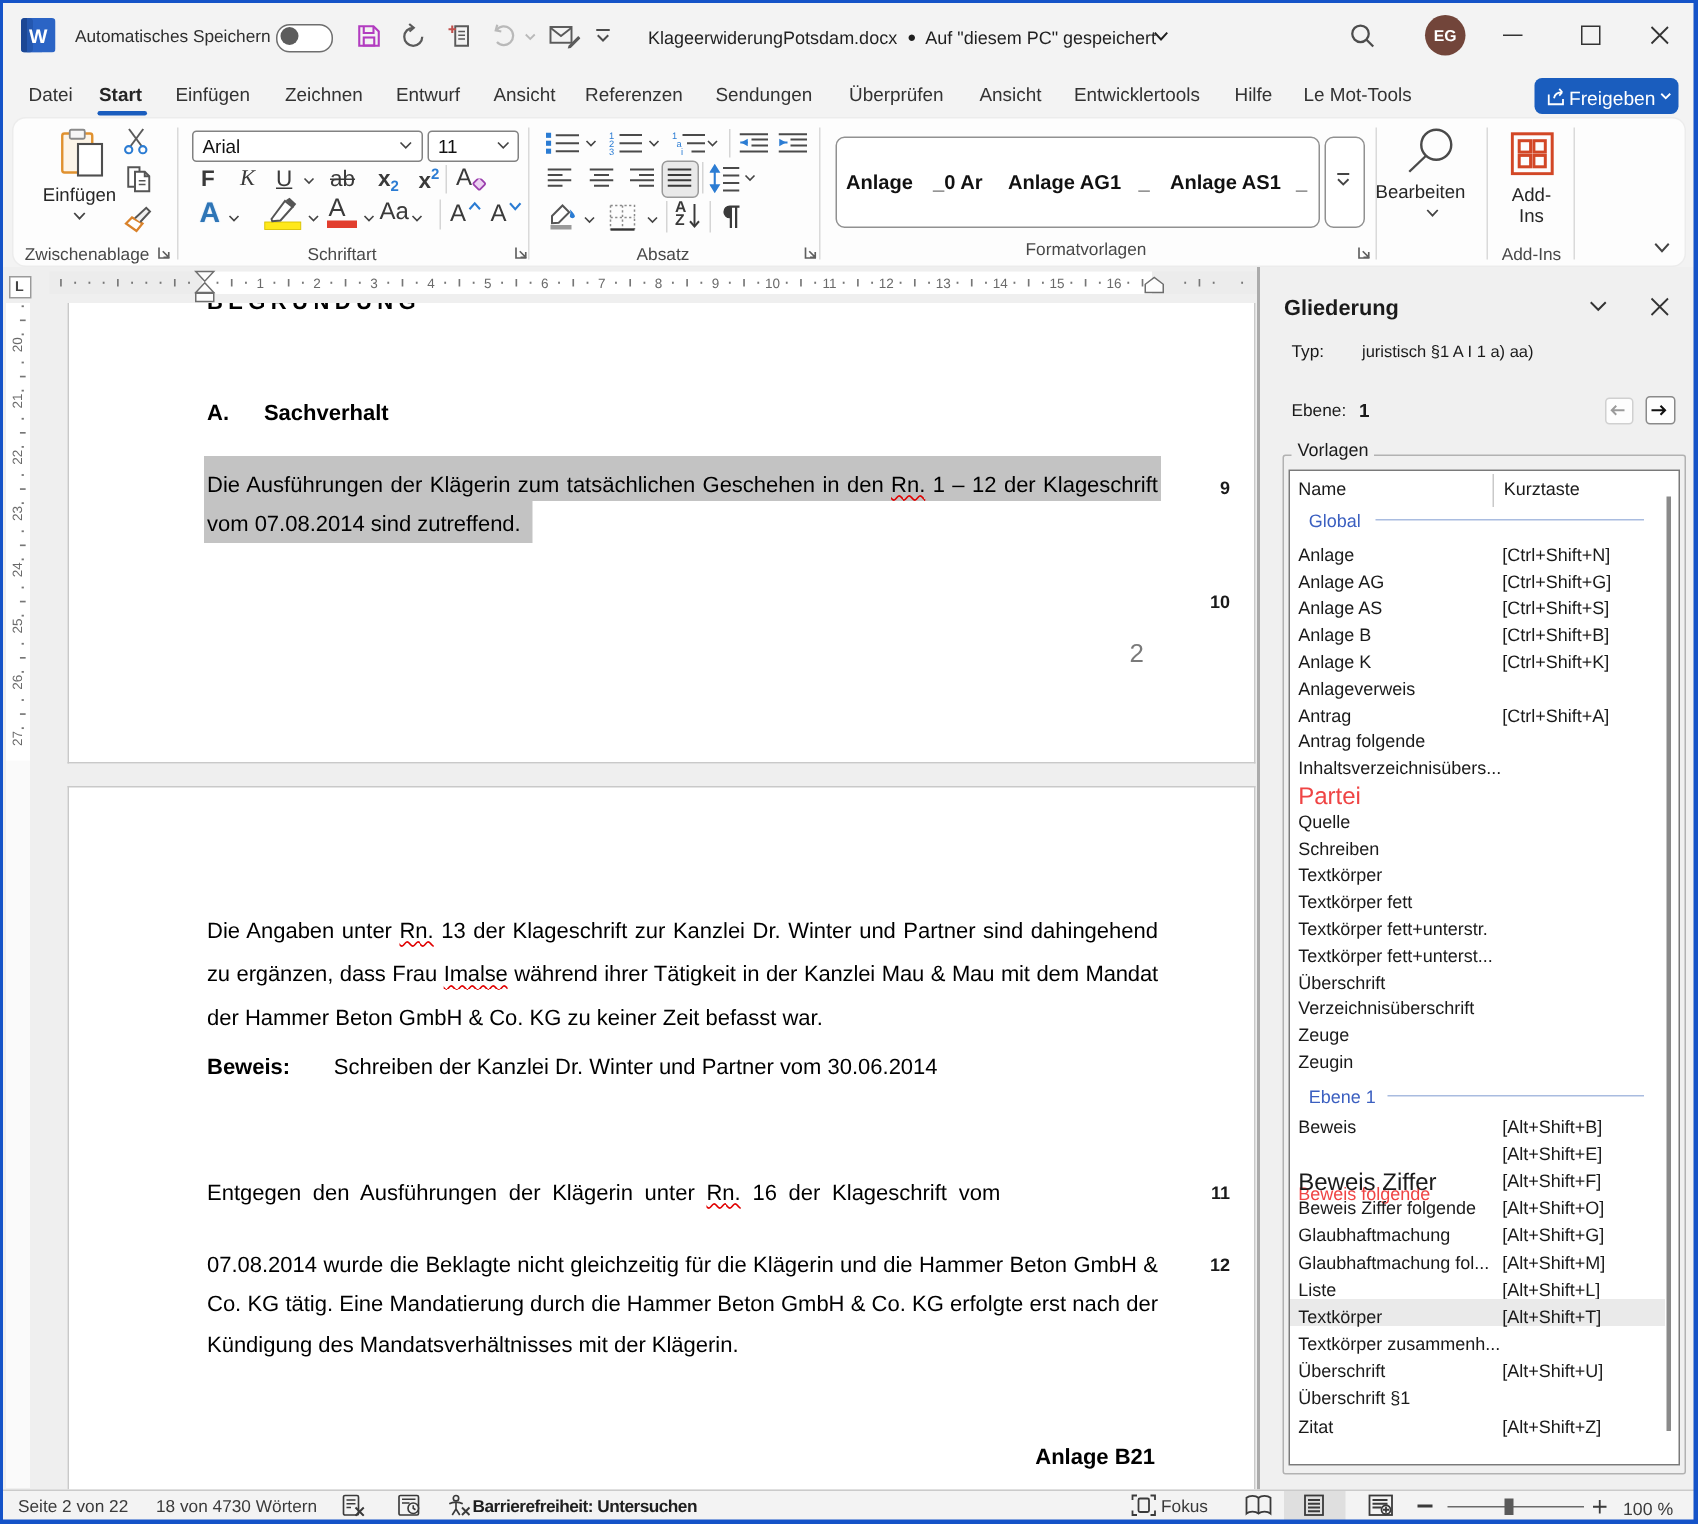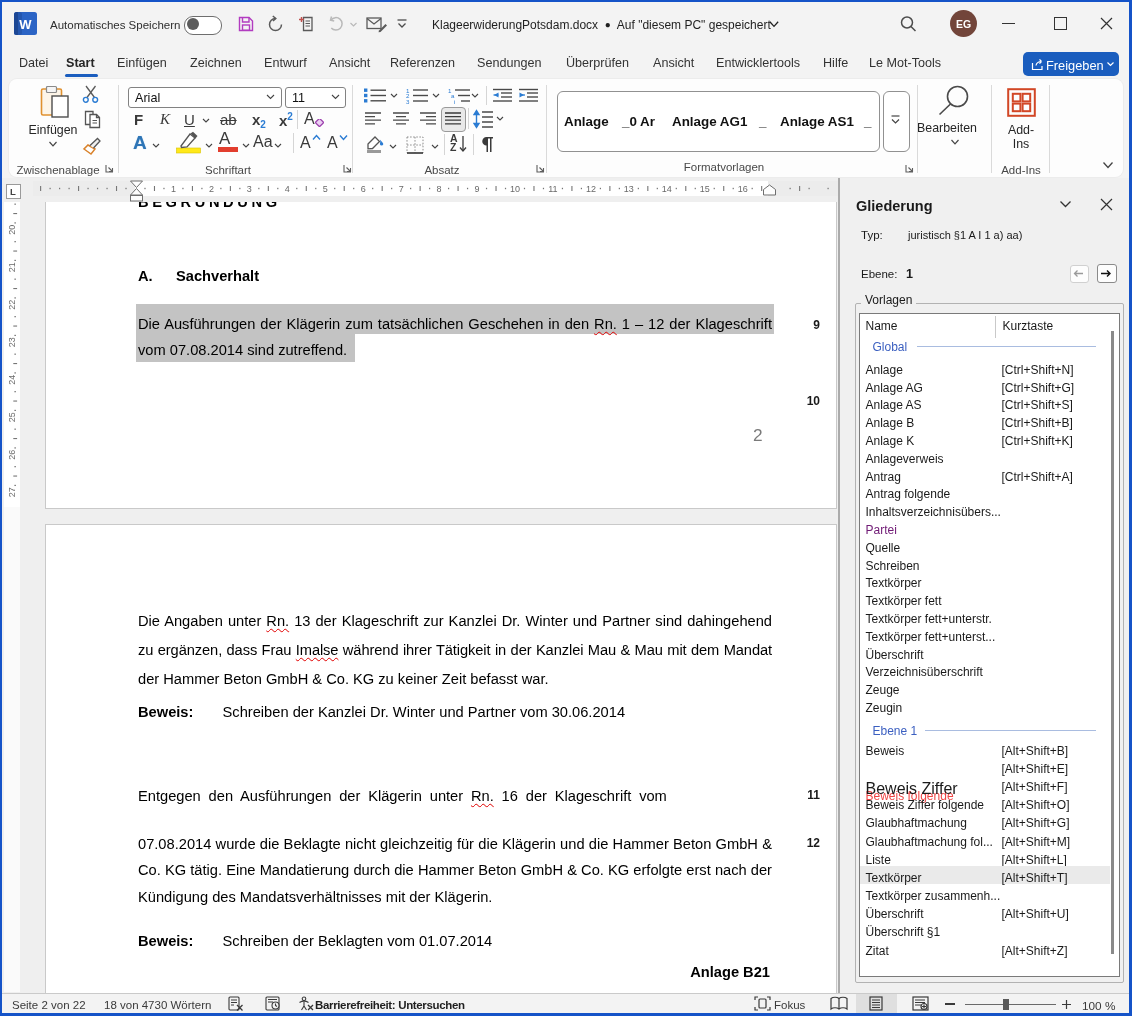--- a/index.html
+++ b/index.html
@@ -528,21 +528,20 @@
 
 <div class="a" style="left:45px;top:524px;width:792px;height:469px;background:#fff;border:1px solid #c9c9c9;border-bottom:none;box-sizing:border-box;overflow:hidden">
   <div style="position:absolute;left:92px;top:87.8px;width:634px;font-size:14.67px;line-height:16px;color:#000;text-align:justify;text-align-last:justify">Die Angaben unter <span class="sq">Rn.</span> 13 der Klageschrift zur Kanzlei Dr. Winter und Partner sind dahingehend</div>
   <div style="position:absolute;left:92px;top:116.9px;width:634px;font-size:14.67px;line-height:16px;color:#000;text-align:justify;text-align-last:justify;letter-spacing:-0.09px">zu ergänzen, dass Frau <span class="sq">Imalse</span> während ihrer Tätigkeit in der Kanzlei Mau &amp; Mau mit dem Mandat</div>
   <div style="position:absolute;left:92px;top:146.1px;font-size:14.67px;line-height:16px;color:#000">der Hammer Beton GmbH &amp; Co. KG zu keiner Zeit befasst war.</div>
   <div style="position:absolute;left:92px;top:179px;font-size:14.67px;line-height:16px;color:#000"><span class="b">Beweis:</span><span style="display:inline-block;width:29.2px"></span>Schreiben der Kanzlei Dr. Winter und Partner vom 30.06.2014</div>
   <div style="position:absolute;left:92px;top:262.5px;font-size:14.67px;line-height:16px;color:#000;word-spacing:3.75px">Entgegen den Ausführungen der Klägerin unter <span class="sq">Rn.</span> 16 der Klageschrift vom</div>
   <div style="position:absolute;left:92px;top:310.7px;width:634px;font-size:14.67px;line-height:16px;color:#000;text-align:justify;text-align-last:justify">07.08.2014 wurde die Beklagte nicht gleichzeitig für die Klägerin und die Hammer Beton GmbH &amp;</div>
   <div style="position:absolute;left:92px;top:337.3px;width:634px;font-size:14.67px;line-height:16px;color:#000;text-align:justify;text-align-last:justify">Co. KG tätig. Eine Mandatierung durch die Hammer Beton GmbH &amp; Co. KG erfolgte erst nach der</div>
   <div style="position:absolute;left:92px;top:363.9px;font-size:14.67px;line-height:16px;color:#000">Kündigung des Mandatsverhältnisses mit der Klägerin.</div>
-  <div style="position:absolute;left:92px;top:407.5px;font-size:14.67px;line-height:16px;color:#000"><span class="b">Beweis:</span><span style="display:inline-block;width:29.2px"></span>Schreiben der Beklagten vom 01.07.2014</div>
   <div style="position:absolute;left:92px;top:438.6px;width:632px;font-size:14.67px;line-height:16px;font-weight:bold;color:#000;text-align:right">Anlage B21</div>
   <div class="mnum" style="left:744px;top:264.4px">11</div>
   <div class="mnum" style="left:744px;top:312.4px">12</div>
 </div>
 
 <div class="a" style="left:838px;top:178px;width:2px;height:815px;background:#ababab"></div>
 <div class="a" style="left:840px;top:178px;width:290px;height:815px;background:#f0f0f0"></div>
 <div class="a" style="left:856px;top:197.5px;font-size:14.5px;line-height:16px;font-weight:bold;color:#1a1a1a">Gliederung</div>
 <svg class="a" style="left:1059px;top:200px" width="13" height="9" viewBox="0 0 13 9" fill="none" stroke="#333" stroke-width="1.3">
     <path d="M1.5 1.5 L6.5 6.5 L11.5 1.5"></path>
@@ -582,21 +581,21 @@
       <div style="position:absolute;left:142px;top:84.89999999999998px;font-size:12px;color:#1a1a1a">[Ctrl+Shift+S]</div>
       <div style="position:absolute;left:6px;top:102.69999999999993px;font-size:12px;color:#1a1a1a">Anlage B</div>
       <div style="position:absolute;left:142px;top:102.69999999999993px;font-size:12px;color:#1a1a1a">[Ctrl+Shift+B]</div>
       <div style="position:absolute;left:6px;top:120.49999999999994px;font-size:12px;color:#1a1a1a">Anlage K</div>
       <div style="position:absolute;left:142px;top:120.49999999999994px;font-size:12px;color:#1a1a1a">[Ctrl+Shift+K]</div>
       <div style="position:absolute;left:6px;top:138.29999999999995px;font-size:12px;color:#1a1a1a">Anlageverweis</div>
       <div style="position:absolute;left:6px;top:156.09999999999997px;font-size:12px;color:#1a1a1a">Antrag</div>
       <div style="position:absolute;left:142px;top:156.09999999999997px;font-size:12px;color:#1a1a1a">[Ctrl+Shift+A]</div>
       <div style="position:absolute;left:6px;top:173.89999999999998px;font-size:12px;color:#1a1a1a">Antrag folgende</div>
       <div style="position:absolute;left:6px;top:191.69999999999993px;font-size:12px;color:#1a1a1a">Inhaltsverzeichnisübers...</div>
-      <div style="position:absolute;left:6px;top:209.5px;font-size:12px;color:#701a75">Partei</div>
+      <div style="position:absolute;left:6px;top:209.5px;font-size:16px;color:#ef4444">Partei</div>
       <div style="position:absolute;left:6px;top:227.29999999999995px;font-size:12px;color:#1a1a1a">Quelle</div>
       <div style="position:absolute;left:6px;top:245.0999999999999px;font-size:12px;color:#1a1a1a">Schreiben</div>
       <div style="position:absolute;left:6px;top:262.9px;font-size:12px;color:#1a1a1a">Textkörper</div>
       <div style="position:absolute;left:6px;top:280.69999999999993px;font-size:12px;color:#1a1a1a">Textkörper fett</div>
       <div style="position:absolute;left:6px;top:298.5px;font-size:12px;color:#1a1a1a">Textkörper fett+unterstr.</div>
       <div style="position:absolute;left:6px;top:316.29999999999995px;font-size:12px;color:#1a1a1a">Textkörper fett+unterst...</div>
       <div style="position:absolute;left:6px;top:334.0999999999999px;font-size:12px;color:#1a1a1a">Überschrift</div>
       <div style="position:absolute;left:6px;top:351.9px;font-size:12px;color:#1a1a1a">Verzeichnisüberschrift</div>
       <div style="position:absolute;left:6px;top:369.70000000000005px;font-size:12px;color:#1a1a1a">Zeuge</div>
       <div style="position:absolute;left:6px;top:387.5px;font-size:12px;color:#1a1a1a">Zeugin</div>

